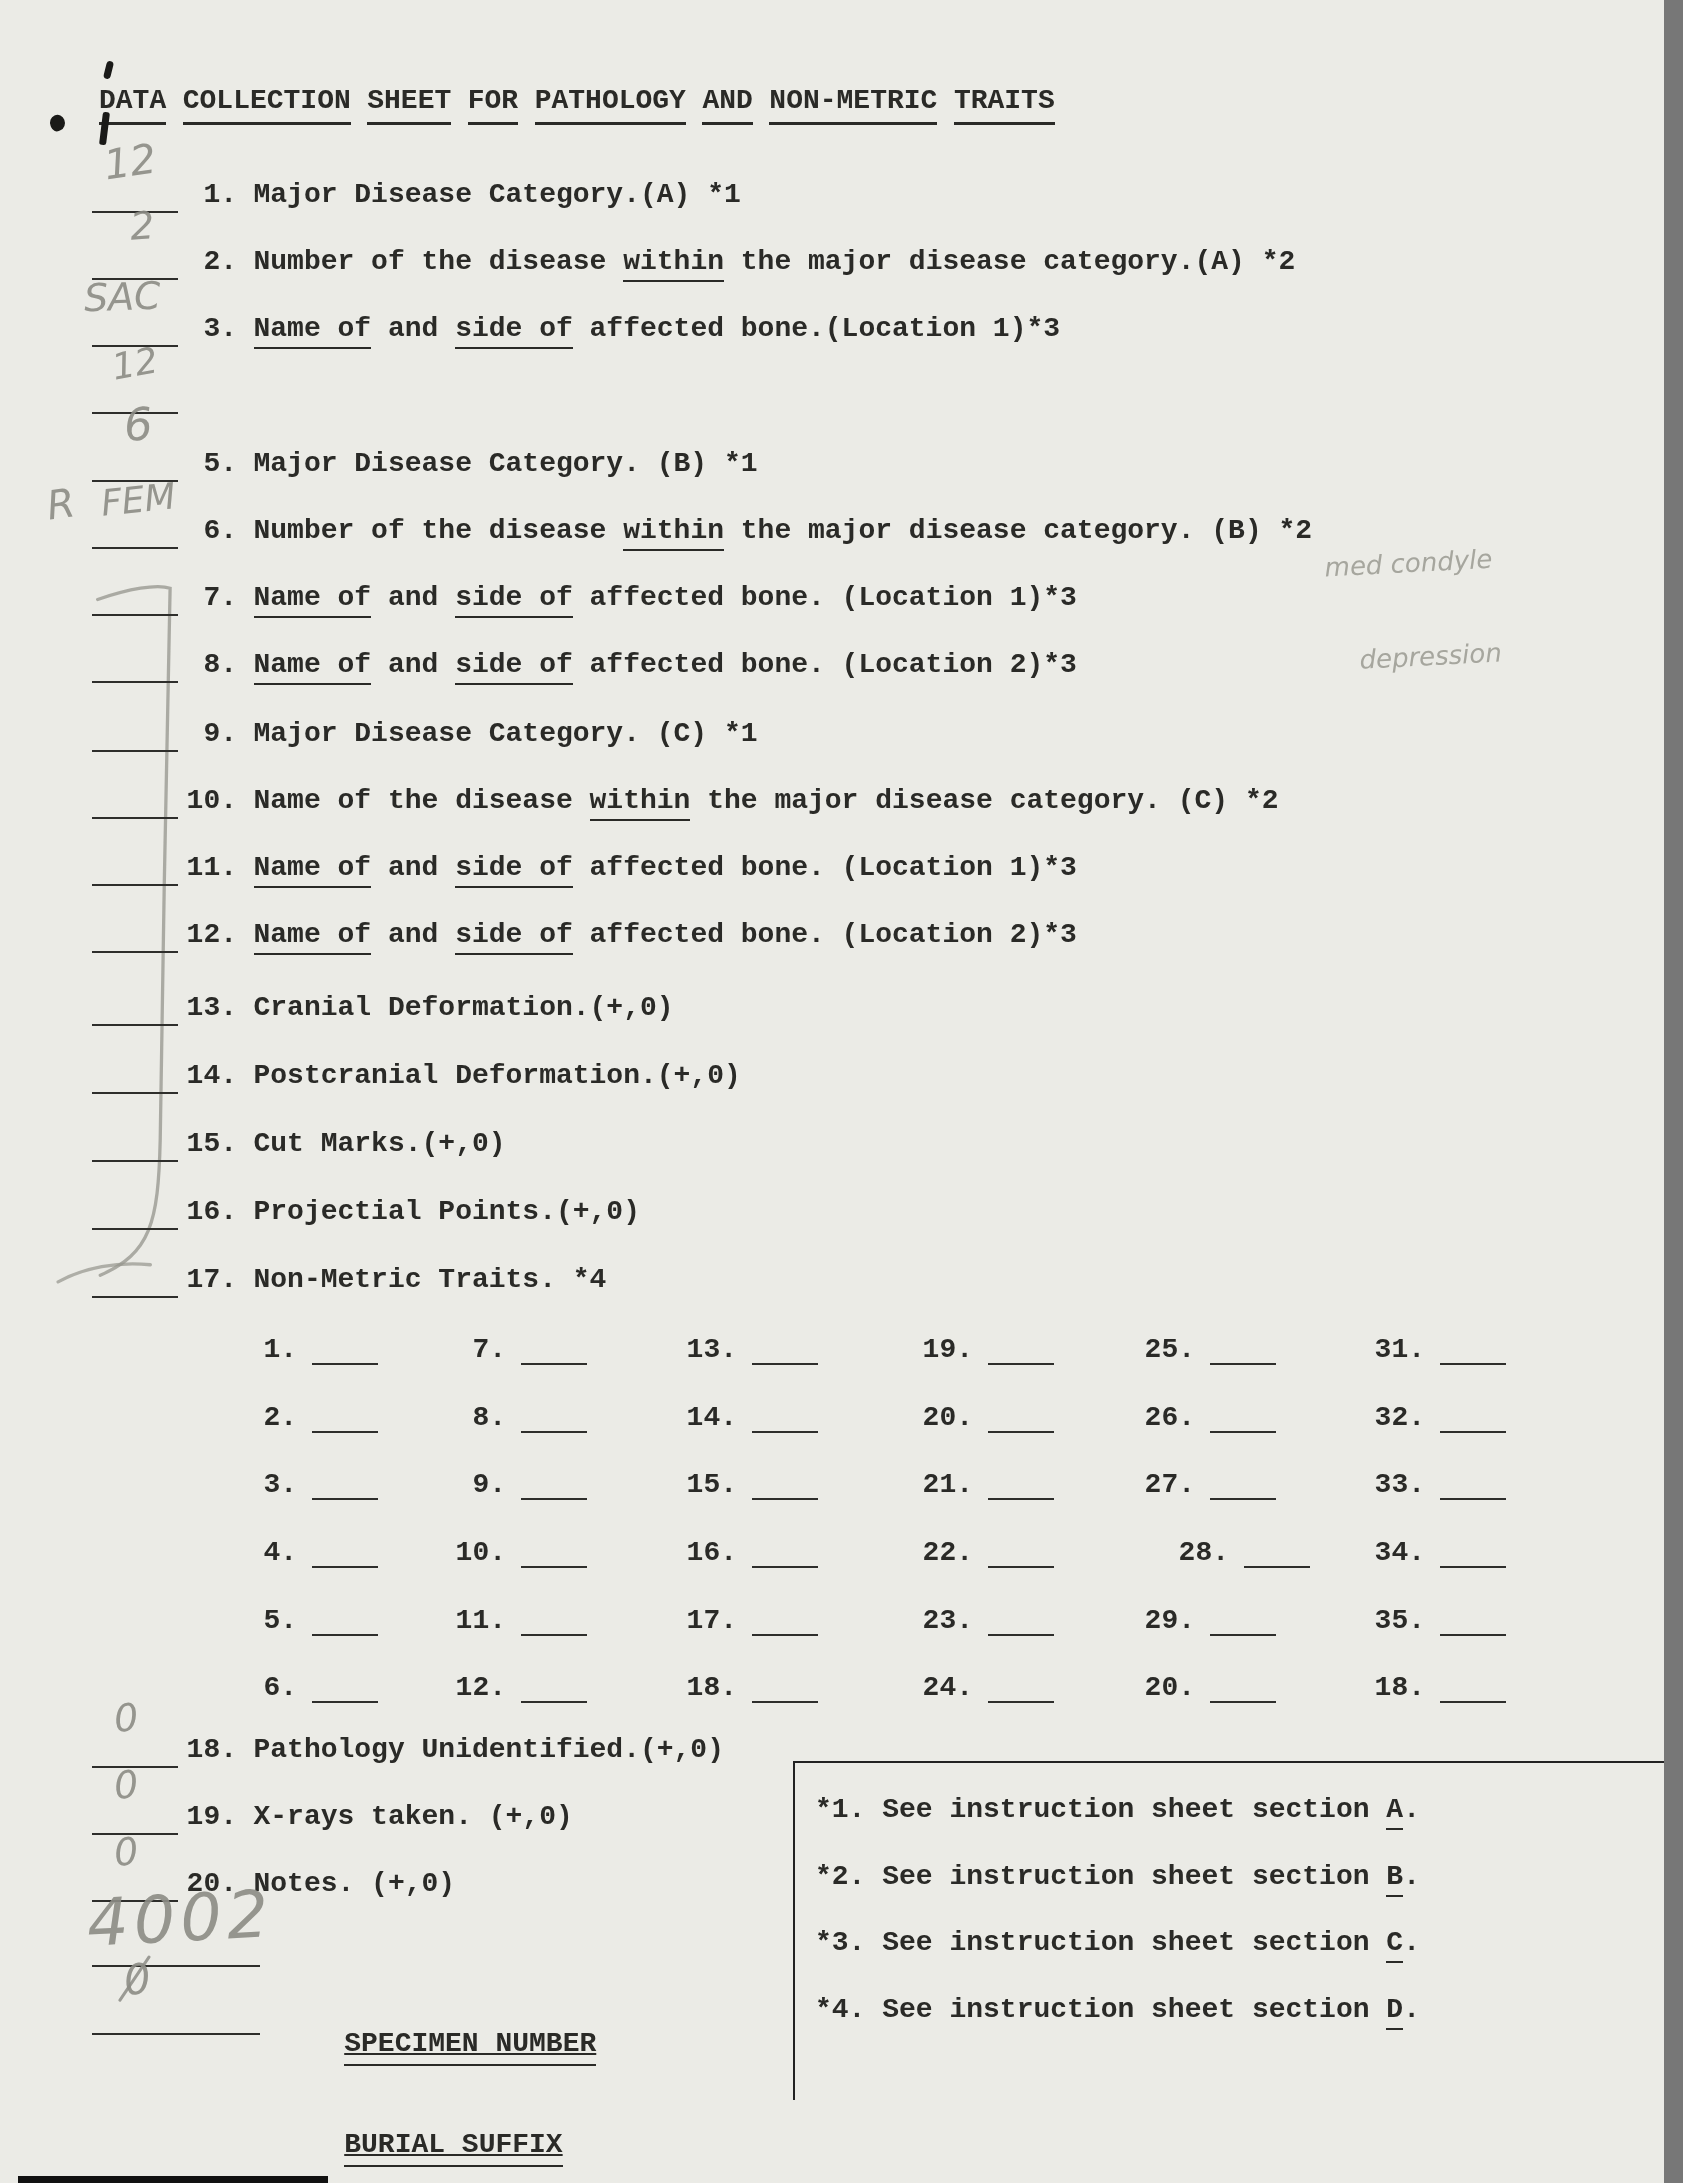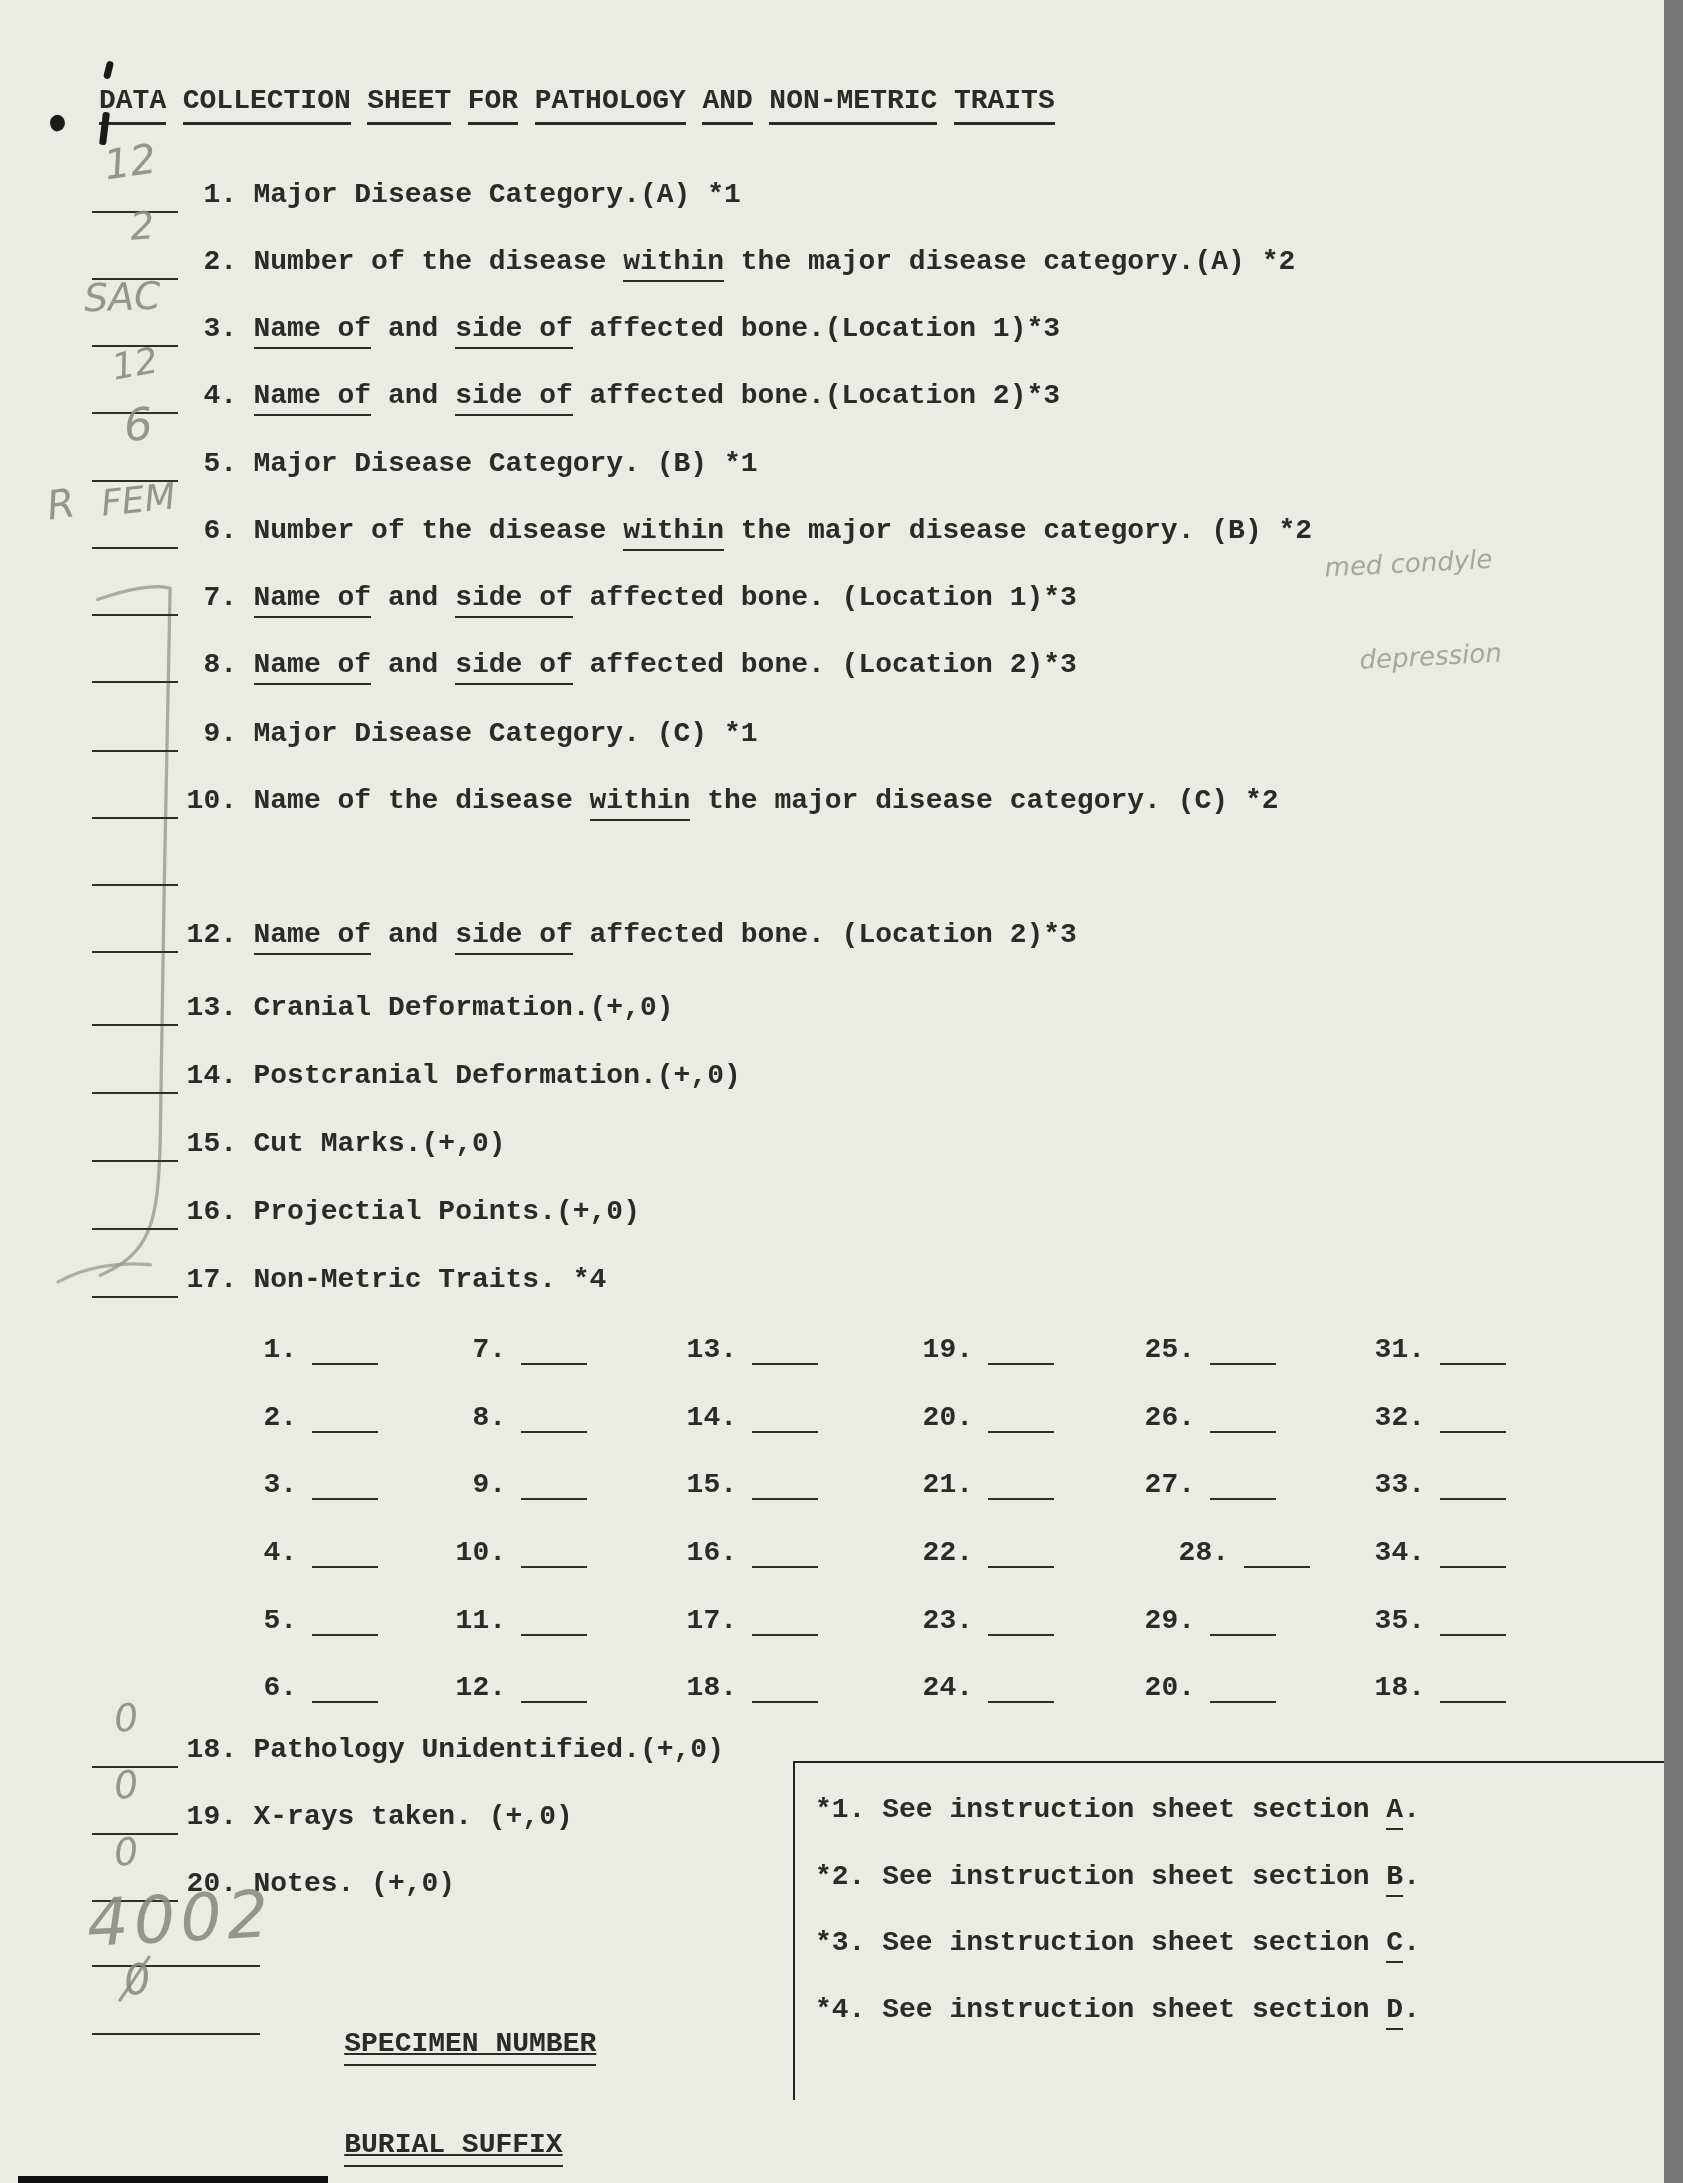--- a/index.html
+++ b/index.html
@@ -61,28 +61,28 @@
 
   <svg class="pencil" width="1684" height="2183" viewBox="0 0 2556 3314">
     <path d="M148,910 C195,894 238,886 258,893 C252,1140 247,1470 243,1730 C240,1858 228,1902 152,1936" fill="none" stroke="#94948c" stroke-width="5" stroke-linecap="round" opacity="0.75"></path>
     <path d="M88,1946 C128,1924 178,1915 228,1920" fill="none" stroke="#94948c" stroke-width="5" stroke-linecap="round" opacity="0.7"></path>
   </svg>
 
   <div id="items">
       <div class="item tw" style="top: 178px;"><span class="blank"></span><span class="itext"><span class="inum">1.</span><span>Major Disease Category.(A) *1</span></span><span class="hw" style="left: 12px; top: -36px; font-size: 41px; transform: rotate(-8deg);">12</span></div>
       <div class="item tw" style="top: 245px;"><span class="blank"></span><span class="itext"><span class="inum">2.</span><span>Number of the disease </span><span class="u">within</span><span> the major disease category.(A) *2</span></span><span class="hw" style="left: 38px; top: -38px; font-size: 38px; transform: rotate(-4deg);">2</span></div>
       <div class="item tw" style="top: 312px;"><span class="blank"></span><span class="itext"><span class="inum">3.</span><span class="u">Name of</span><span> and </span><span class="u">side of</span><span> affected bone.(Location 1)*3</span></span><span class="hw" style="left: -8px; top: -34px; font-size: 38px; transform: rotate(-2deg);">SAC</span></div>
-      <div class="item tw" style="top: 379px;"><span class="blank"></span><span class="itext"><span class="inum">4.</span><span class="u">Name of</span><span> and </span><span class="u">side of</span><span> affected bone.(Location 2)*3</span></span><span class="hw" style="left: 20px; top: -33px; font-size: 36px; transform: rotate(-10deg);">12</span></div>
+      <div class="item tw" style="top: 379px;"><span class="blank"></span><span class="hw" style="left: 20px; top: -33px; font-size: 36px; transform: rotate(-10deg);">12</span></div>
       <div class="item tw" style="top: 447px;"><span class="blank"></span><span class="itext"><span class="inum">5.</span><span>Major Disease Category. (B) *1</span></span><span class="hw" style="left: 32px; top: -45px; font-size: 45px; transform: rotate(-4deg);">6</span></div>
       <div class="item tw" style="top: 514px;"><span class="blank"></span><span class="itext"><span class="inum">6.</span><span>Number of the disease </span><span class="u">within</span><span> the major disease category. (B) *2</span></span><span class="hw" style="left: 9.2px; top: -32px; font-size: 36px; transform: rotate(-6deg);">FEM</span><span class="hw" style="left: -45px; top: -30px; font-size: 40px; transform: rotate(-8deg);">R</span></div>
       <div class="item tw" style="top: 581px;"><span class="blank"></span><span class="itext"><span class="inum">7.</span><span class="u">Name of</span><span> and </span><span class="u">side of</span><span> affected bone. (Location 1)*3</span></span></div>
       <div class="item tw" style="top: 648px;"><span class="blank"></span><span class="itext"><span class="inum">8.</span><span class="u">Name of</span><span> and </span><span class="u">side of</span><span> affected bone. (Location 2)*3</span></span></div>
       <div class="item tw" style="top: 717px;"><span class="blank"></span><span class="itext"><span class="inum">9.</span><span>Major Disease Category. (C) *1</span></span></div>
       <div class="item tw" style="top: 784px;"><span class="blank"></span><span class="itext"><span class="inum">10.</span><span>Name of the disease </span><span class="u">within</span><span> the major disease category. (C) *2</span></span></div>
-      <div class="item tw" style="top: 851px;"><span class="blank"></span></div>
+      <div class="item tw" style="top: 851px;"><span class="blank"></span><span class="itext"><span class="inum">11.</span><span class="u">Name of</span><span> and </span><span class="u">side of</span><span> affected bone. (Location 1)*3</span></span></div>
       <div class="item tw" style="top: 918px;"><span class="blank"></span><span class="itext"><span class="inum">12.</span><span class="u">Name of</span><span> and </span><span class="u">side of</span><span> affected bone. (Location 2)*3</span></span></div>
       <div class="item tw" style="top: 991px;"><span class="blank"></span><span class="itext"><span class="inum">13.</span><span>Cranial Deformation.(+,0)</span></span></div>
       <div class="item tw" style="top: 1059px;"><span class="blank"></span><span class="itext"><span class="inum">14.</span><span>Postcranial Deformation.(+,0)</span></span></div>
       <div class="item tw" style="top: 1127px;"><span class="blank"></span><span class="itext"><span class="inum">15.</span><span>Cut Marks.(+,0)</span></span></div>
       <div class="item tw" style="top: 1195px;"><span class="blank"></span><span class="itext"><span class="inum">16.</span><span>Projectial Points.(+,0)</span></span></div>
       <div class="item tw" style="top: 1263px;"><span class="blank"></span><span class="itext"><span class="inum">17.</span><span>Non-Metric Traits. *4</span></span></div>
     </div>
 
   <div id="grid">
       <div class="gcell tw" style="left: 244px; top: 1333px;"><span class="gnum">1.</span><span class="gblank"></span></div>

